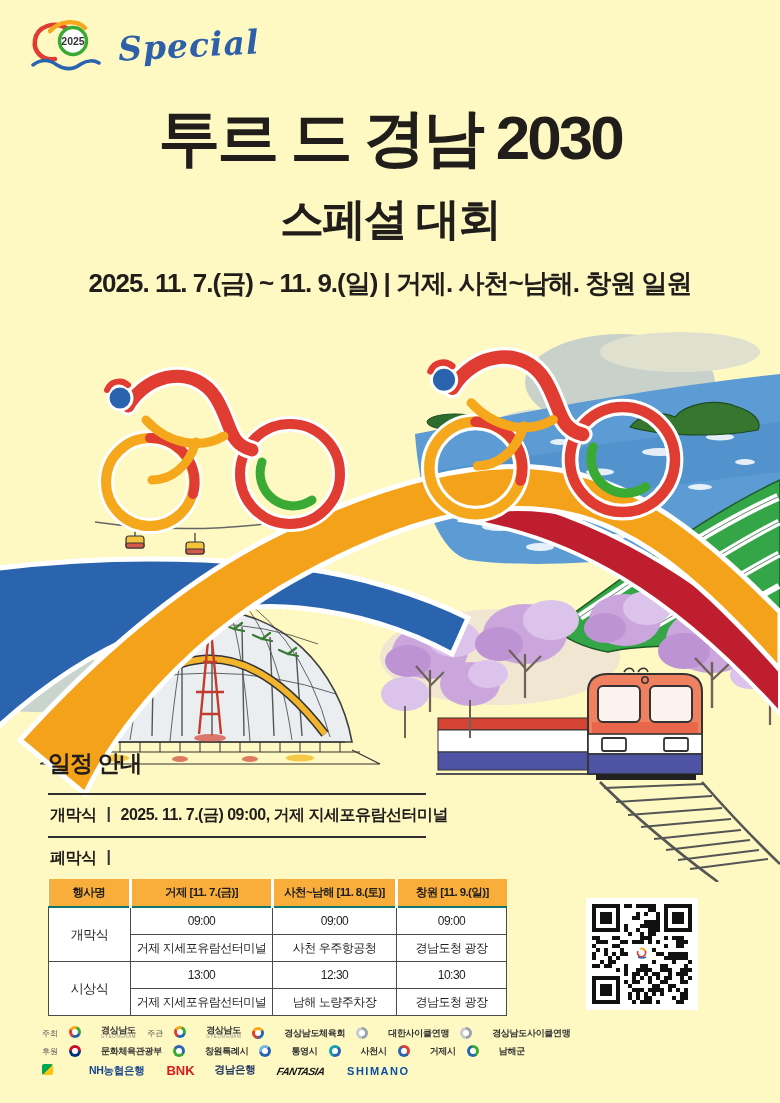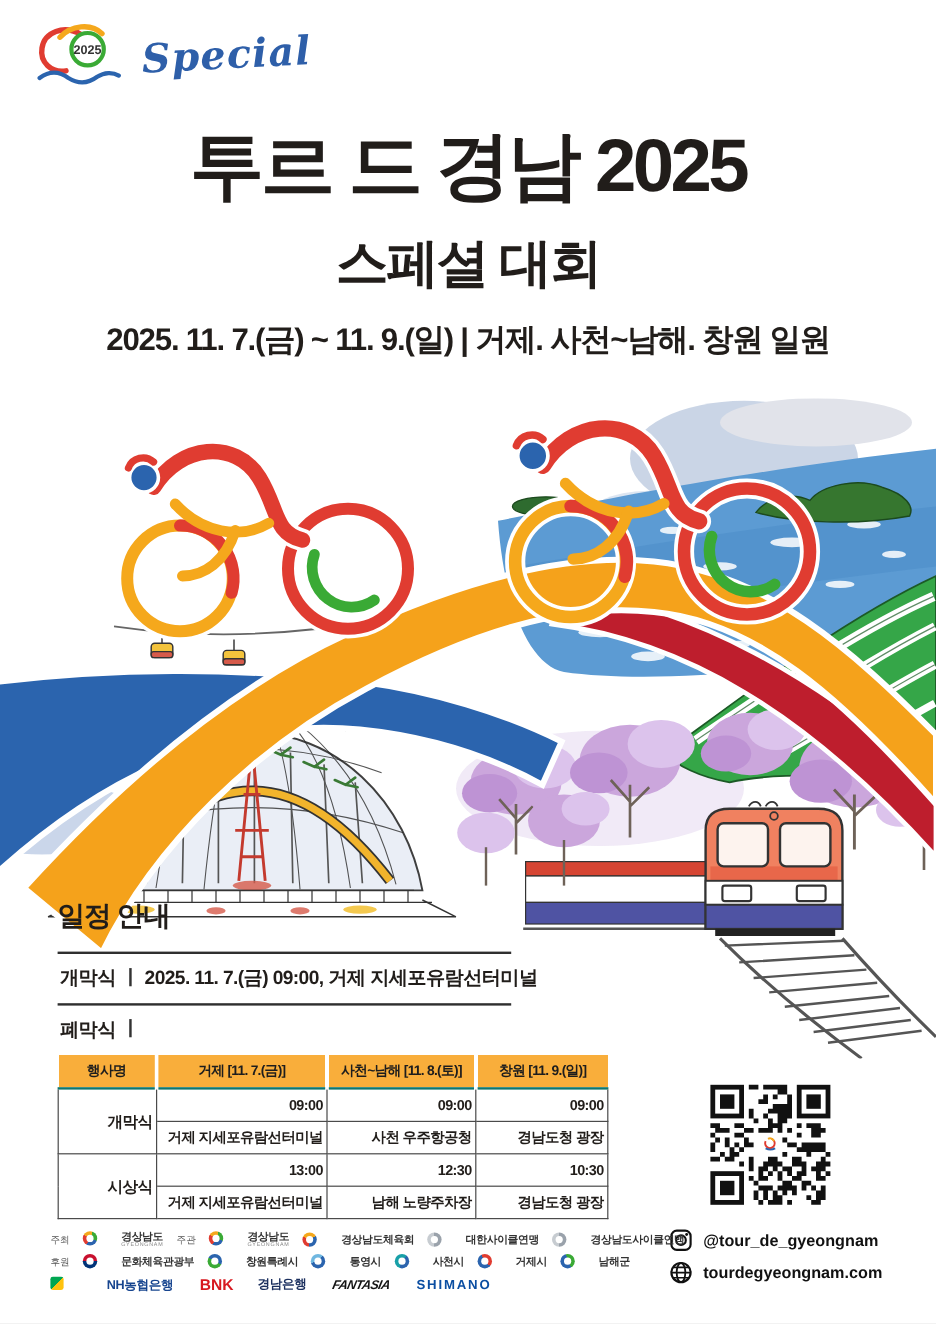--- a/index.html
+++ b/index.html
@@ -1,16 +1,16 @@
 <!DOCTYPE html>
 <html><head>
 <meta charset="utf-8">
 <style>
   html,body{margin:0;padding:0;background:#e8e8e8;}
-  .poster{position:relative;width:780px;height:1103px;background:#ffffff;overflow:hidden;
+  .poster{position:relative;width:780px;height:1103px;background:#fef9c3;overflow:hidden;
           font-family:"Liberation Sans",sans-serif;color:#211d1a;margin:0 auto;}
   
   .logo{position:absolute;left:28px;top:18px;display:flex;align-items:center;gap:14px;}
   .logo-script{font-family:"DejaVu Serif",serif;font-style:italic;font-weight:700;
                font-size:33px;color:#2e5fa9;transform:rotate(-3deg);letter-spacing:1px;}
   .title{position:absolute;top:96px;left:0;width:780px;text-align:center;
          font-size:62px;font-weight:800;letter-spacing:-3px;white-space:nowrap;}
   .subtitle{position:absolute;top:190px;left:0;width:780px;text-align:center;
             font-size:44px;font-weight:800;letter-spacing:-2px;}
   .dateline{position:absolute;top:266px;left:0;width:780px;text-align:center;
@@ -23,22 +23,22 @@
   .sched-row{border-top:2px solid #2f2f2f;padding:10px 2px;display:flex;gap:10px;
              font-size:16px;font-weight:700;white-space:nowrap;letter-spacing:-0.5px;}
   .sched-sep{color:#333;}
   
   .tablewrap{position:absolute;left:48px;top:879px;z-index:3;}
   table{border-collapse:collapse;table-layout:fixed;width:458px;background:#fff;}
   th{background:#f9ae3b;font-size:11.5px;font-weight:800;letter-spacing:-0.6px;
      height:27px;padding:0 1px;border-left:3px solid #fff;white-space:nowrap;overflow:hidden;color:#1d1d1d;
      border-bottom:2px solid #0f766e;}
   th:first-child{border-left:none;}
-  td{border:1.6px solid #4a4a4a;font-size:12px;font-weight:700;letter-spacing:-0.5px;
-     text-align:right;height:26px;padding:0 3px;white-space:nowrap;overflow:hidden;}
+  td{border:1.6px solid #4a4a4a;font-size:12px;font-weight:400;letter-spacing:-0.5px;
+     text-align:center;height:26px;padding:0 3px;white-space:nowrap;overflow:hidden;}
   td.ev{font-size:13px;}
   
   .qr{position:absolute;left:586px;top:898px;z-index:3;}
   .contact{position:absolute;left:558px;top:1020px;z-index:3;}
   .contact-row{display:flex;align-items:center;gap:9px;height:27px;}
   .contact-row span{font-size:13.5px;font-weight:700;color:#111;}
   
   .sponsors{position:absolute;left:42px;top:1026px;width:500px;z-index:3;}
   .sp-row{display:flex;align-items:center;gap:11px;margin-bottom:5px;}
   .sp-role{font-size:8px;color:#555;flex:none;}
@@ -74,21 +74,21 @@
     <svg width="76" height="54" viewBox="0 0 76 54">
       <path d="M 40,11 C 25,2 9,9 7,22 C 5,34 15,43 27,41" stroke="#e03c31" stroke-width="4.5" fill="none" stroke-linecap="round"></path>
       <path d="M 22,13 C 31,3 48,1 57,10" stroke="#f5a81c" stroke-width="4.5" fill="none" stroke-linecap="round"></path>
       <circle cx="45" cy="23" r="13.5" stroke="#3aaa35" stroke-width="3.5" fill="#ffffff"></circle>
       <text x="45" y="27" font-size="10.5" font-weight="bold" text-anchor="middle" fill="#333">2025</text>
       <path d="M 5,47 C 13,41 21,41 29,47 C 37,52 45,52 53,46 C 59,42 66,42 71,45" stroke="#2b64ae" stroke-width="3.5" fill="none" stroke-linecap="round"></path>
     </svg>
     <span class="logo-script">Special</span>
   </div>
 
-  <div class="title">투르 드 경남 2025</div>
+  <div class="title">투르 드 경남 2030</div>
   <div class="subtitle">스페셜 대회</div>
   <div class="dateline">2025. 11. 7.(금) ~ 11. 9.(일) | 거제. 사천~남해. 창원 일원</div>
 
   <svg class="illustration" viewBox="0 0 780 560">
 
     <g opacity="0.55">
       <ellipse cx="55" cy="300" rx="75" ry="38" fill="#afc3e2"></ellipse>
       <ellipse cx="35" cy="360" rx="85" ry="30" fill="#9fb6da"></ellipse>
       <ellipse cx="620" cy="60" rx="95" ry="48" fill="#9fb3d1"></ellipse>
       <ellipse cx="720" cy="115" rx="65" ry="42" fill="#aebfd9"></ellipse>
@@ -359,38 +359,20 @@
       <path id="qr-modules" fill="#111111" d="M38,6h4v4h-4zM42,6h4v4h-4zM50,6h4v4h-4zM54,6h4v4h-4zM58,6h4v4h-4zM62,6h4v4h-4zM66,6h4v4h-4zM62,10h4v4h-4zM66,10h4v4h-4zM50,14h4v4h-4zM58,14h4v4h-4zM70,14h4v4h-4zM46,18h4v4h-4zM50,18h4v4h-4zM70,18h4v4h-4zM58,22h4v4h-4zM62,22h4v4h-4zM66,22h4v4h-4zM70,22h4v4h-4zM38,26h4v4h-4zM54,26h4v4h-4zM58,26h4v4h-4zM62,26h4v4h-4zM66,26h4v4h-4zM70,26h4v4h-4zM38,30h4v4h-4zM50,30h4v4h-4zM62,30h4v4h-4zM66,30h4v4h-4zM70,30h4v4h-4zM42,34h4v4h-4zM54,34h4v4h-4zM62,34h4v4h-4zM66,34h4v4h-4zM6,38h4v4h-4zM10,38h4v4h-4zM26,38h4v4h-4zM30,38h4v4h-4zM54,38h4v4h-4zM58,38h4v4h-4zM62,38h4v4h-4zM78,38h4v4h-4zM86,38h4v4h-4zM90,38h4v4h-4zM94,38h4v4h-4zM10,42h4v4h-4zM14,42h4v4h-4zM18,42h4v4h-4zM34,42h4v4h-4zM38,42h4v4h-4zM46,42h4v4h-4zM50,42h4v4h-4zM54,42h4v4h-4zM62,42h4v4h-4zM70,42h4v4h-4zM90,42h4v4h-4zM94,42h4v4h-4zM98,42h4v4h-4zM6,46h4v4h-4zM26,46h4v4h-4zM30,46h4v4h-4zM78,46h4v4h-4zM90,46h4v4h-4zM94,46h4v4h-4zM10,50h4v4h-4zM18,50h4v4h-4zM34,50h4v4h-4zM66,50h4v4h-4zM6,54h4v4h-4zM18,54h4v4h-4zM26,54h4v4h-4zM34,54h4v4h-4zM38,54h4v4h-4zM70,54h4v4h-4zM74,54h4v4h-4zM82,54h4v4h-4zM86,54h4v4h-4zM90,54h4v4h-4zM94,54h4v4h-4zM98,54h4v4h-4zM6,58h4v4h-4zM22,58h4v4h-4zM30,58h4v4h-4zM78,58h4v4h-4zM82,58h4v4h-4zM86,58h4v4h-4zM90,58h4v4h-4zM94,58h4v4h-4zM98,58h4v4h-4zM14,62h4v4h-4zM22,62h4v4h-4zM26,62h4v4h-4zM66,62h4v4h-4zM86,62h4v4h-4zM102,62h4v4h-4zM6,66h4v4h-4zM10,66h4v4h-4zM18,66h4v4h-4zM22,66h4v4h-4zM38,66h4v4h-4zM54,66h4v4h-4zM58,66h4v4h-4zM74,66h4v4h-4zM78,66h4v4h-4zM98,66h4v4h-4zM30,70h4v4h-4zM38,70h4v4h-4zM50,70h4v4h-4zM54,70h4v4h-4zM58,70h4v4h-4zM62,70h4v4h-4zM74,70h4v4h-4zM78,70h4v4h-4zM82,70h4v4h-4zM94,70h4v4h-4zM98,70h4v4h-4zM102,70h4v4h-4zM38,74h4v4h-4zM46,74h4v4h-4zM50,74h4v4h-4zM58,74h4v4h-4zM66,74h4v4h-4zM70,74h4v4h-4zM82,74h4v4h-4zM90,74h4v4h-4zM94,74h4v4h-4zM98,74h4v4h-4zM46,78h4v4h-4zM54,78h4v4h-4zM62,78h4v4h-4zM70,78h4v4h-4zM78,78h4v4h-4zM82,78h4v4h-4zM94,78h4v4h-4zM102,78h4v4h-4zM38,82h4v4h-4zM46,82h4v4h-4zM50,82h4v4h-4zM62,82h4v4h-4zM74,82h4v4h-4zM78,82h4v4h-4zM94,82h4v4h-4zM98,82h4v4h-4zM42,86h4v4h-4zM66,86h4v4h-4zM70,86h4v4h-4zM82,86h4v4h-4zM86,86h4v4h-4zM46,90h4v4h-4zM50,90h4v4h-4zM54,90h4v4h-4zM62,90h4v4h-4zM66,90h4v4h-4zM70,90h4v4h-4zM74,90h4v4h-4zM82,90h4v4h-4zM90,90h4v4h-4zM98,90h4v4h-4zM42,94h4v4h-4zM50,94h4v4h-4zM58,94h4v4h-4zM66,94h4v4h-4zM74,94h4v4h-4zM94,94h4v4h-4zM98,94h4v4h-4zM42,98h4v4h-4zM50,98h4v4h-4zM58,98h4v4h-4zM62,98h4v4h-4zM86,98h4v4h-4zM94,98h4v4h-4zM98,98h4v4h-4zM46,102h4v4h-4zM54,102h4v4h-4zM58,102h4v4h-4zM62,102h4v4h-4zM70,102h4v4h-4zM90,102h4v4h-4zM94,102h4v4h-4z"></path>
       <g>
         <circle cx="56" cy="56" r="7.5" fill="#ffffff"></circle>
         <path d="M 52,53 a 4,4 0 1 0 5,-2" stroke="#e03c31" stroke-width="1.6" fill="none"></path>
         <path d="M 54,51 a 3.4,3.4 0 0 1 5,2" stroke="#f5a81c" stroke-width="1.6" fill="none"></path>
         <path d="M 52,59 q 4,2 8,0" stroke="#2b64ae" stroke-width="1.5" fill="none"></path>
       </g>
     </svg>
   </div>
 
-  <div class="contact">
-    <div class="contact-row">
-      <svg width="19" height="19" viewBox="0 0 19 19">
-        <rect x="1.5" y="1.5" width="16" height="16" rx="4.5" fill="none" stroke="#111" stroke-width="1.8"></rect>
-        <circle cx="9.5" cy="9.5" r="4" fill="none" stroke="#111" stroke-width="1.8"></circle>
-        <circle cx="14.2" cy="4.8" r="1.2" fill="#111"></circle>
-      </svg>
-      <span>@tour_de_gyeongnam</span>
-    </div>
-    <div class="contact-row">
-      <svg width="19" height="19" viewBox="0 0 19 19">
-        <circle cx="9.5" cy="9.5" r="8" fill="none" stroke="#111" stroke-width="1.8"></circle>
-        <ellipse cx="9.5" cy="9.5" rx="3.6" ry="8" fill="none" stroke="#111" stroke-width="1.5"></ellipse>
-        <path d="M 1.5,9.5 H 17.5 M 2.8,5.2 H 16.2 M 2.8,13.8 H 16.2" stroke="#111" stroke-width="1.4"></path>
-      </svg>
-      <span>tourdegyeongnam.com</span>
-    </div>
-  </div>
 
   <div class="sponsors">
     <div class="sp-row">
       <span class="sp-role">주최</span>
       <span class="sp-item">
         <span class="dot dot-gn"></span>
         <span class="sp-text">
             <span class="sp-name">경상남도</span>
         <span class="sp-sub">GYEONGNAM</span>
           </span>

